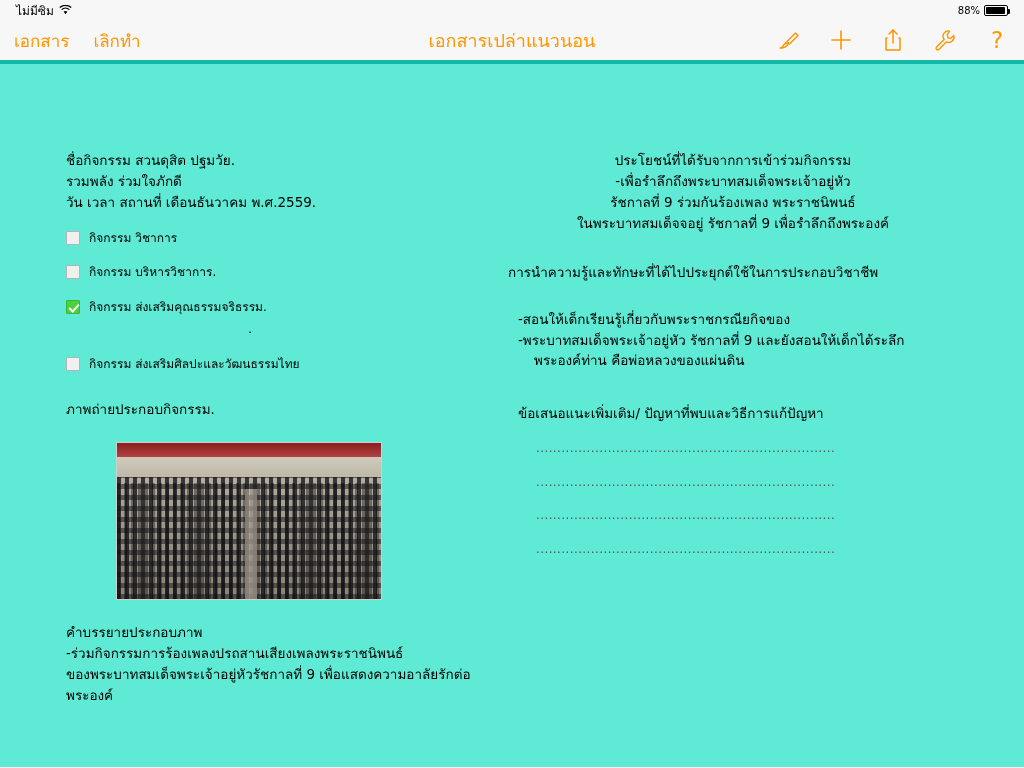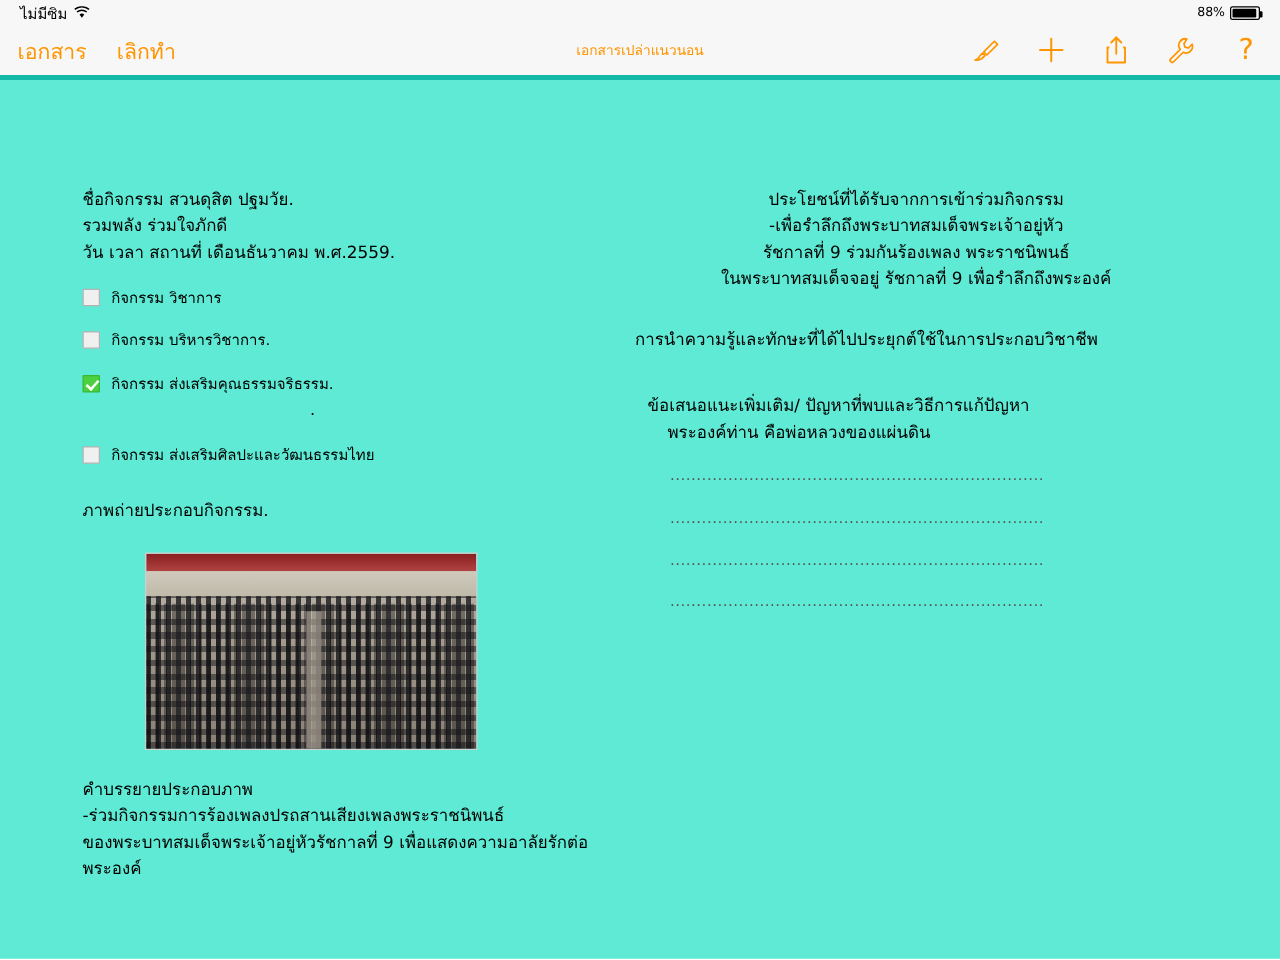--- a/index.html
+++ b/index.html
@@ -61,21 +61,21 @@
   .tb-text {
     color: #ff9500;
     font-size: 17px;
     cursor: default;
     white-space: nowrap;
   }
   .doc-title {
     position: absolute; left: 0; right: 0;
     text-align: center;
     color: #ff9500;
-    font-size: 11px;
+    font-size: 18px;
     pointer-events: none;
   }
   .toolbar-right {
     margin-left: auto;
     display: flex; align-items: center; gap: 26px;
     z-index: 2;
   }
   .tb-icon {
     color: #ff9500;
     display: flex; align-items: center; justify-content: center;
@@ -315,23 +315,25 @@
     </div>
 
     <div class="col-right">
       <p class="para center">ประโยชน์ที่ได้รับจากการเข้าร่วมกิจกรรม</p>
       <p class="para center">-เพื่อรำลึกถึงพระบาทสมเด็จพระเจ้าอยู่หัว
 รัชกาลที่ 9 ร่วมกันร้องเพลง พระราชนิพนธ์
 ในพระบาทสมเด็จจอยู่ รัชกาลที่ 9 เพื่อรำลึกถึงพระองค์</p>
 
       <p class="para" style="margin-top:28px;">การนำความรู้และทักษะที่ได้ไปประยุกต์ใช้ในการประกอบวิชาชีพ</p>
 
+      <p class="para rt-indent" style="margin-top:26px;">-สอนให้เด็กเรียนรู้เกี่ยวกับพระราชกรณียกิจของ
+-พระบาทสมเด็จพระเจ้าอยู่หัว รัชกาลที่ 9 และยังสอนให้เด็กได้ระลึก</p>
+      <p class="para rt-indent2">พระองค์ท่าน คือพ่อหลวงของแผ่นดิน</p>
+
       <p class="para rt-indent" style="margin-top:32px;">ข้อเสนอแนะเพิ่มเติม/ ปัญหาที่พบและวิธีการแก้ปัญหา</p>
-
-      <p class="para rt-indent2">พระองค์ท่าน คือพ่อหลวงของแผ่นดิน</p>
 
       <div class="dotline">........................................................................</div>
       <div class="dotline">........................................................................</div>
       <div class="dotline">........................................................................</div>
       <div class="dotline">........................................................................</div>
     </div>
 
   </div>
 </div>
 

